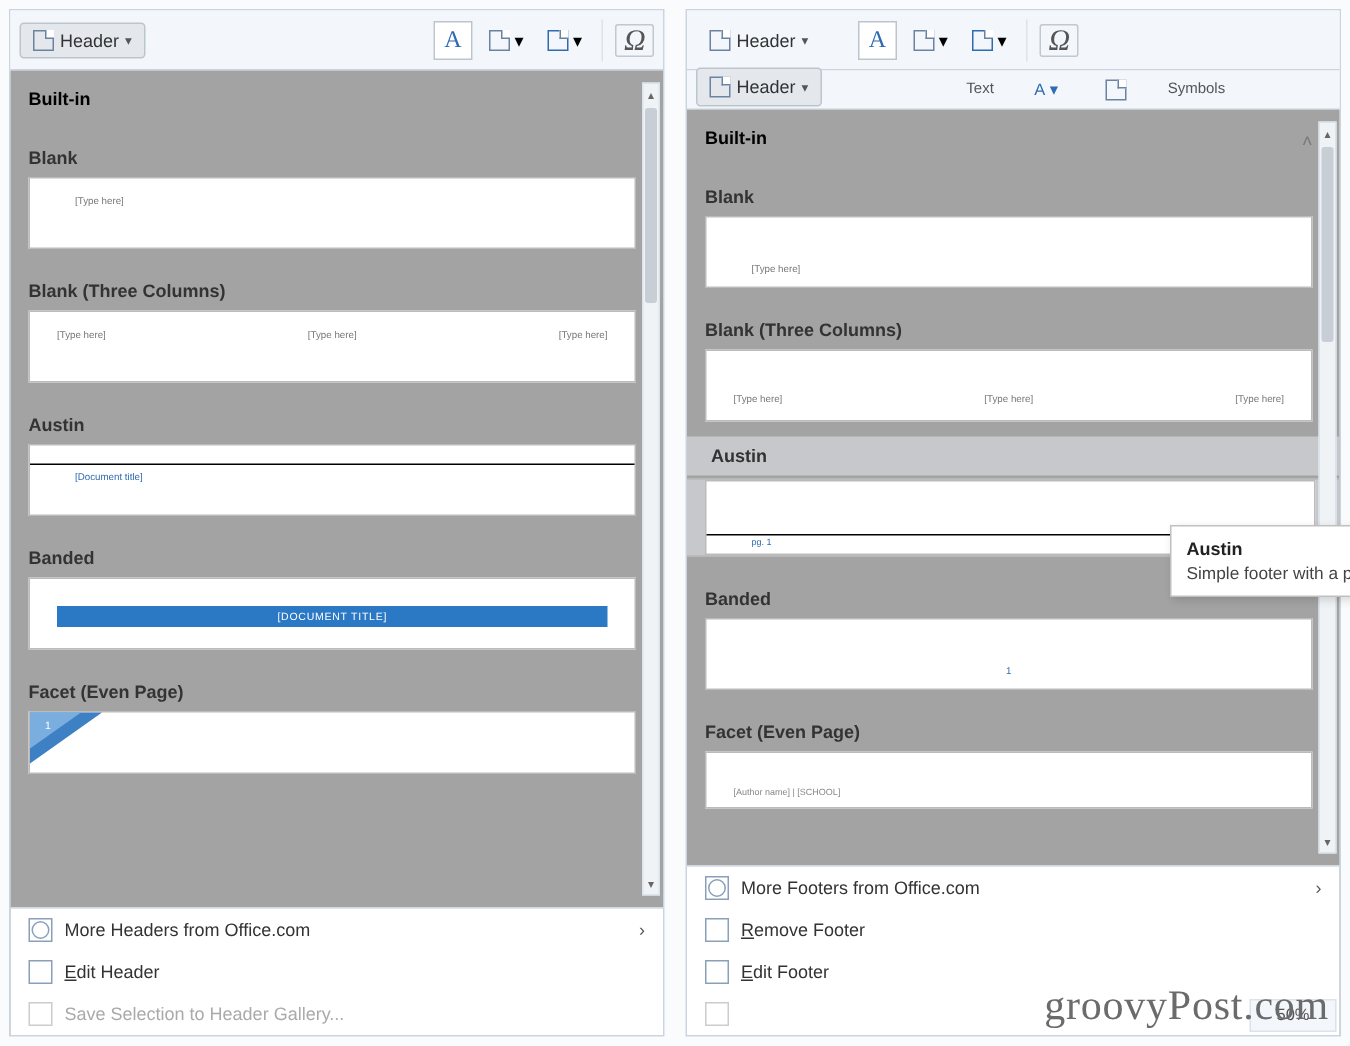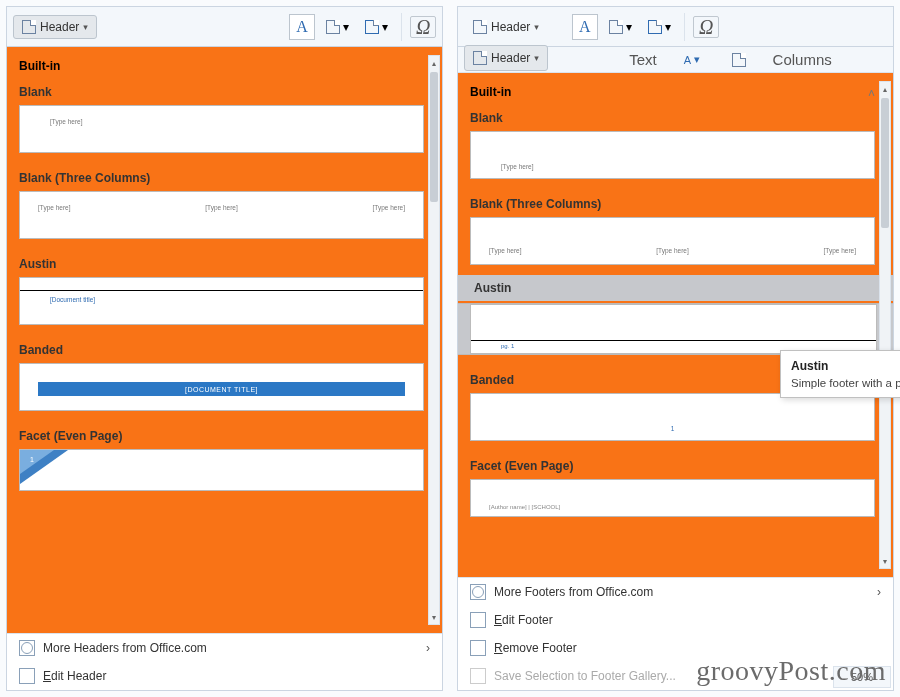--- a/index.html
+++ b/index.html
@@ -41,21 +41,21 @@
   }
   .ribbon-row.secondary {
     height: 26px;
     border-bottom: 1px solid #dbe3ec;
     background: #f3f7fb;
     font-size: 11px;
     color: #555;
     justify-content: center;
     gap: 22px;
   }
-  .ribbon-group-label { font-size: 15px; color: #555; }
+  .ribbon-group-label { font-size: 10px; color: #555; }
   .rb-btn {
     display: inline-flex;
     align-items: center;
     gap: 4px;
     padding: 4px 8px;
     border: 1px solid transparent;
     border-radius: 3px;
     background: transparent;
     font-size: 12px;
     color: #333;
@@ -93,21 +93,21 @@
   .rb-vsep {
     width:1px; height:28px; background:#dbe3ec; margin:0 2px;
   }
   
   .ico { width:14px; height:14px; display:inline-block; border:1px solid #6b82a1; position:relative; }
   .ico.page::after{content:"";position:absolute;top:-1px;right:-1px;width:5px;height:5px;background:#fff;border-left:1px solid #6b82a1;border-bottom:1px solid #6b82a1;}
   .ico.omega { border:none; font-family: serif; font-style:italic; font-size:20px; color:#555;line-height:14px; text-align:center;}
   
   .dropdown-body {
     flex:1;
-    background:#f97316;
+    background:#a3a3a3;
     display:flex;
     flex-direction:column;
     overflow:hidden;
     position: relative;
   }
   .scroll-area {
     flex:1;
     overflow:hidden;
     padding: 8px 18px 8px 12px;
     position:relative;
@@ -115,20 +115,21 @@
   .section-title {
     font-weight:600;
     font-size:12px;
     padding: 4px 0;
   }
   .preset-label {
     font-weight:600;
     font-size:12px;
     color:#333;
     padding: 8px 0 4px;
+    margin-top: 13px;
   }
   .preset-label.selected-row {
     background:#c6c8cc;
     margin: 4px -18px 0 -12px;
     padding: 6px 16px;
   }
   .preset-thumb {
     border:1px solid #bbb;
     background:#fff;
     height:48px;
@@ -310,20 +311,24 @@
       <div class="dropdown-footer">
         <div class="menu-item">
           <span class="mi-icon globe"></span>
           <span>More Headers from Office.com</span>
           <span class="chev">›</span>
         </div>
         <div class="menu-item">
           <span class="mi-icon"></span>
           <span class="underline" style="text-decoration:none"><span style="text-decoration:underline">E</span><span>dit Header</span></span>
         </div>
+        <div class="menu-item disabled">
+          <span class="mi-icon"></span>
+          <span>Save Selection to Header Gallery...</span>
+        </div>
       </div>
     </div>
   </div>
 
   <div class="panel">
     <div class="ribbon-row">
       <button class="rb-btn">
         <span class="ico page"></span>
         <span>Header</span>
         <span class="caret">▾</span>
@@ -347,21 +352,21 @@
       <button class="rb-btn selected" style="position:absolute;left:6px;top:-2px;height:26px;padding:2px 8px">
         <span class="ico page"></span>
         <span>Header</span>
         <span class="caret">▾</span>
       </button>
       <span class="ribbon-group-label" style="margin-left:110px">Text</span>
       <span class="rb-small" style="color:#2f6bb1">A<span class="caret">▾</span></span>
       <span class="rb-small">
           <span class="ico page"></span>
         </span>
-      <span class="ribbon-group-label">Columns</span>
+      <span class="ribbon-group-label">Symbols</span>
     </div>
 
     <div class="dropdown-body">
       <div class="scroll-area">
         <div class="section-title">Built-in</div>
 
         <div class="preset-label">Blank</div>
         <div class="preset-thumb">
           <span class="thumb-text" style="left:30px; bottom:8px;">[Type here]</span>
         </div>
@@ -401,29 +406,28 @@
       </div>
 
       <div class="dropdown-footer">
         <div class="menu-item">
           <span class="mi-icon globe"></span>
           <span>More Footers from Office.com</span>
           <span class="chev">›</span>
         </div>
         <div class="menu-item">
           <span class="mi-icon"></span>
-          <span><span style="text-decoration:underline">E</span>dit Footer</span>
+          <span><span style="text-decoration:underline">R</span>emove Footer</span>
         </div>
         <div class="menu-item">
           <span class="mi-icon"></span>
-          <span><span style="text-decoration:underline">R</span>emove Footer</span>
+          <span><span style="text-decoration:underline">E</span>dit Footer</span>
         </div>
         <div class="menu-item disabled">
           <span class="mi-icon"></span>
-          <span>Save Selection to Footer Gallery...</span>
         </div>
       </div>
     </div>
 
     <span class="collapse-chevron">˄</span>
     <div class="zoom-frag">
         <span>50%</span>
       </div>
   </div>
 </div>

